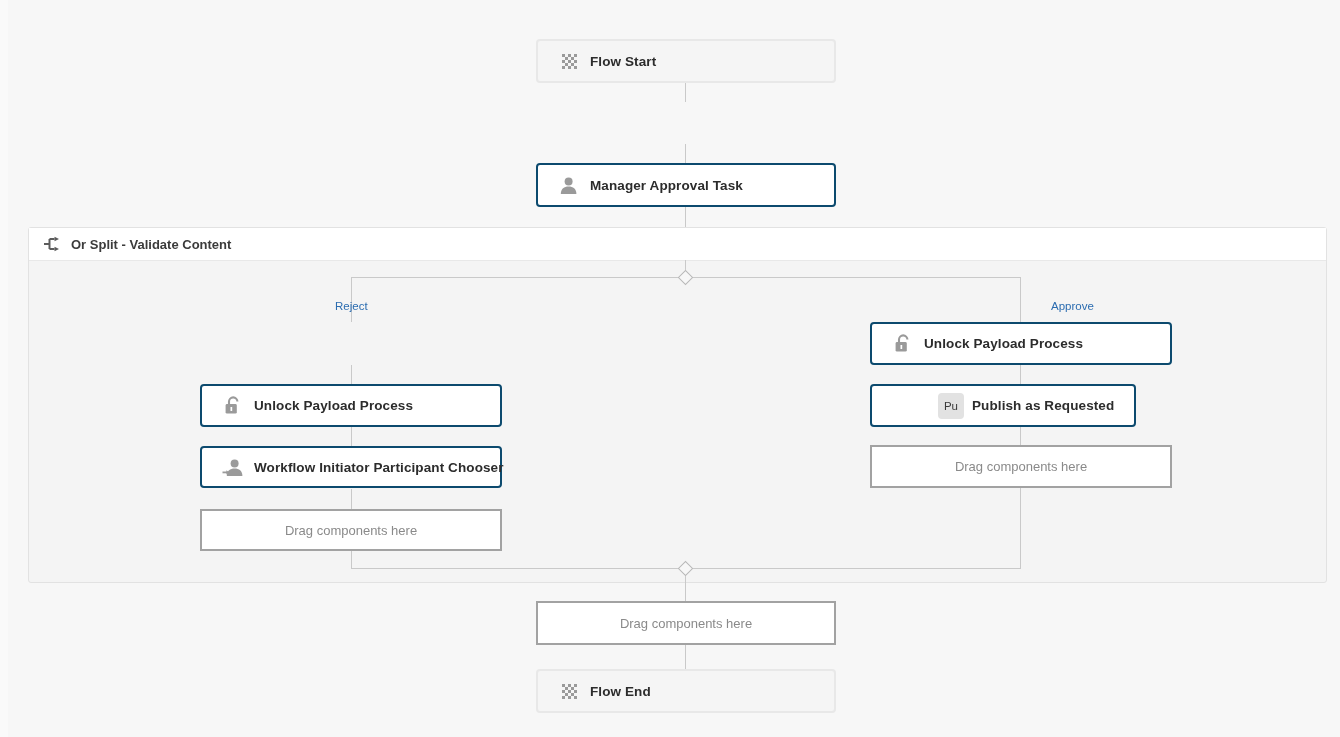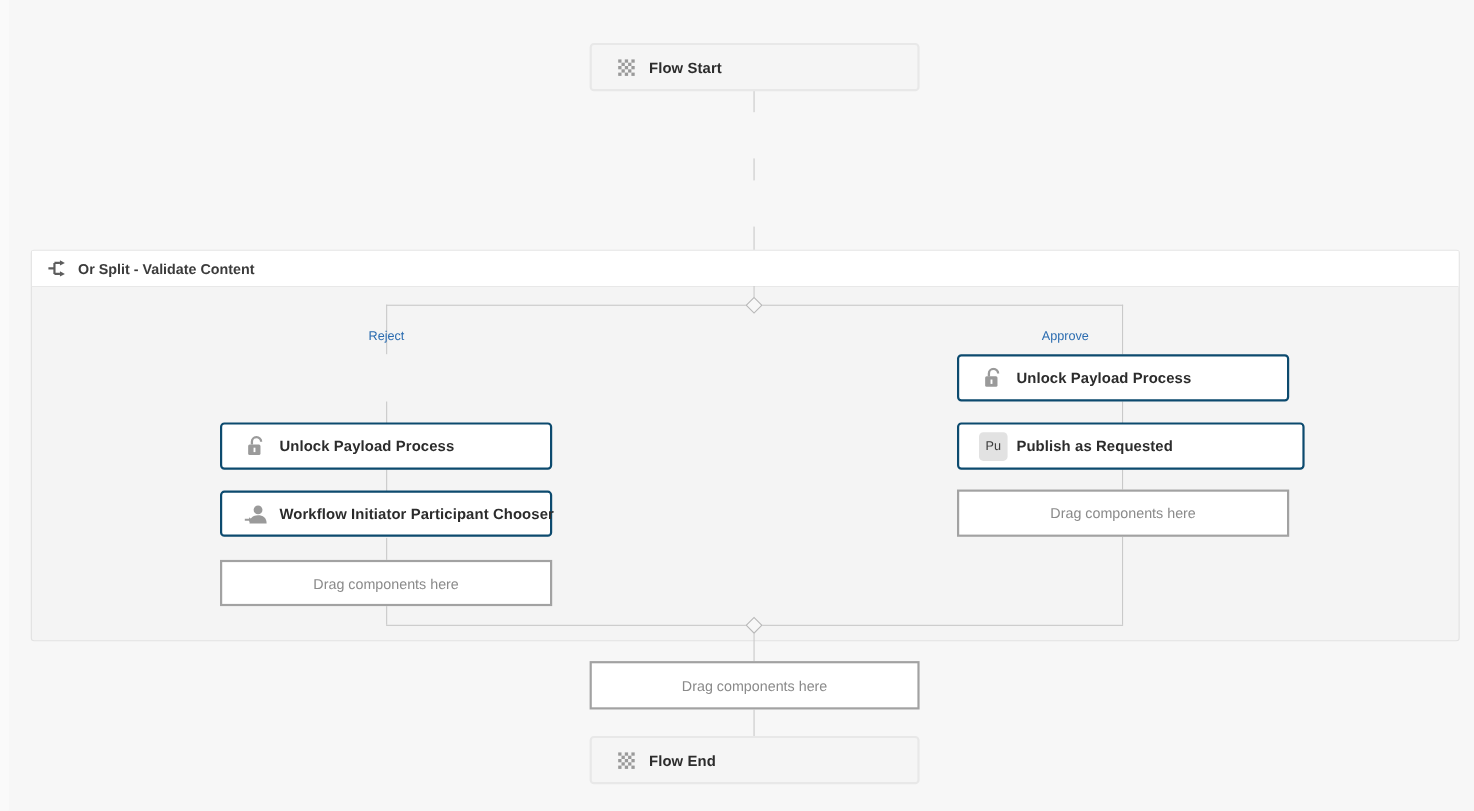--- a/index.html
+++ b/index.html
@@ -202,20 +202,29 @@
           <i class="off"></i>
           <i class="on"></i>
           <i class="off"></i>
           <i class="on"></i>
       </span>
     </span>
     <span class="node-label">Flow Start</span>
   </div>
 
 
+  <div class="node" style="left:528px; top:163px; width:300px; height:44px;">
+    <span class="icon-slot">
+      <svg width="20" height="19" viewBox="0 0 20 19" aria-hidden="true">
+        <circle cx="9.6" cy="5.6" r="4.0" fill="#9a9a9a"></circle>
+        <path d="M1.8 18 C1.8 12.6 5.2 10.4 9.6 10.4 C14 10.4 17.4 12.6 17.4 18 Z" fill="#9a9a9a"></path>
+      </svg>
+    </span>
+    <span class="node-label">Manager Approval Task</span>
+  </div>
 
   <div class="split-container" style="left:20px; top:227px; width:1299px; height:356px;">
     <div class="split-header">
       <span class="icon-slot">
         <svg width="18" height="16" viewBox="0 0 18 16" aria-hidden="true">
           <path d="M1 8 H6.5" stroke="#5c5c5c" stroke-width="2" fill="none"></path>
           <path d="M6.5 3 V13" stroke="#5c5c5c" stroke-width="2" fill="none"></path>
           <path d="M6.5 3 H11.5" stroke="#5c5c5c" stroke-width="2" fill="none"></path>
           <path d="M6.5 13 H11.5" stroke="#5c5c5c" stroke-width="2" fill="none"></path>
           <path d="M11.5 0.7 L16 3 L11.5 5.3 Z" fill="#5c5c5c"></path>
@@ -226,21 +235,21 @@
     </div>
   </div>
 
   <div class="vline" style="left:677px; top:260px; height:18px;"></div>
   <div class="hline" style="left:343px; top:277px; width:670px;"></div>
   <div class="diamond" style="left:672px; top:272px;"></div>
   <div class="vline" style="left:343px; top:277px; height:45px;"></div>
   <div class="vline" style="left:1012px; top:277px; height:45px;"></div>
 
   <div class="branch-label" style="left:327px; top:300px;">Reject</div>
-  <div class="branch-label" style="left:939px; top:300px;">Approve</div>
+  <div class="branch-label" style="left:1043px; top:300px;">Approve</div>
 
   <div class="vline" style="left:343px; top:365px; height:20px;"></div>
   <div class="vline" style="left:343px; top:427px; height:20px;"></div>
   <div class="vline" style="left:343px; top:489px; height:20px;"></div>
   <div class="vline" style="left:343px; top:551px; height:17px;"></div>
 
 
   <div class="node" style="left:192px; top:384px; width:302px; height:43px;">
     <span class="icon-slot">
       <svg width="18" height="19" viewBox="0 0 18 19" aria-hidden="true">
@@ -276,21 +285,21 @@
     <span class="icon-slot">
       <svg width="18" height="19" viewBox="0 0 18 19" aria-hidden="true">
         <path d="M5.0 8.2 V5.6 a4.2 4.2 0 0 1 8.4 0" fill="none" stroke="#9a9a9a" stroke-width="2.1"></path>
         <rect x="1.6" y="8.0" width="11.2" height="9.6" rx="1.4" fill="#9a9a9a"></rect>
         <rect x="6.5" y="11.0" width="1.7" height="4.0" fill="#ffffff"></rect>
       </svg>
     </span>
     <span class="node-label">Unlock Payload Process</span>
   </div>
 
-  <div class="node" style="left:862px; top:384px; width:316px; height:43px;">
+  <div class="node" style="left:862px; top:384px; width:266px; height:43px;padding-left:48px;">
     <span class="icon-slot">
       <span class="badge-icon">Pu</span>
     </span>
     <span class="node-label">Publish as Requested</span>
   </div>
 
   <div class="dropzone" style="left:862px; top:445px; width:302px; height:43px;">
     <span class="dz-label">Drag components here</span>
   </div>
 

